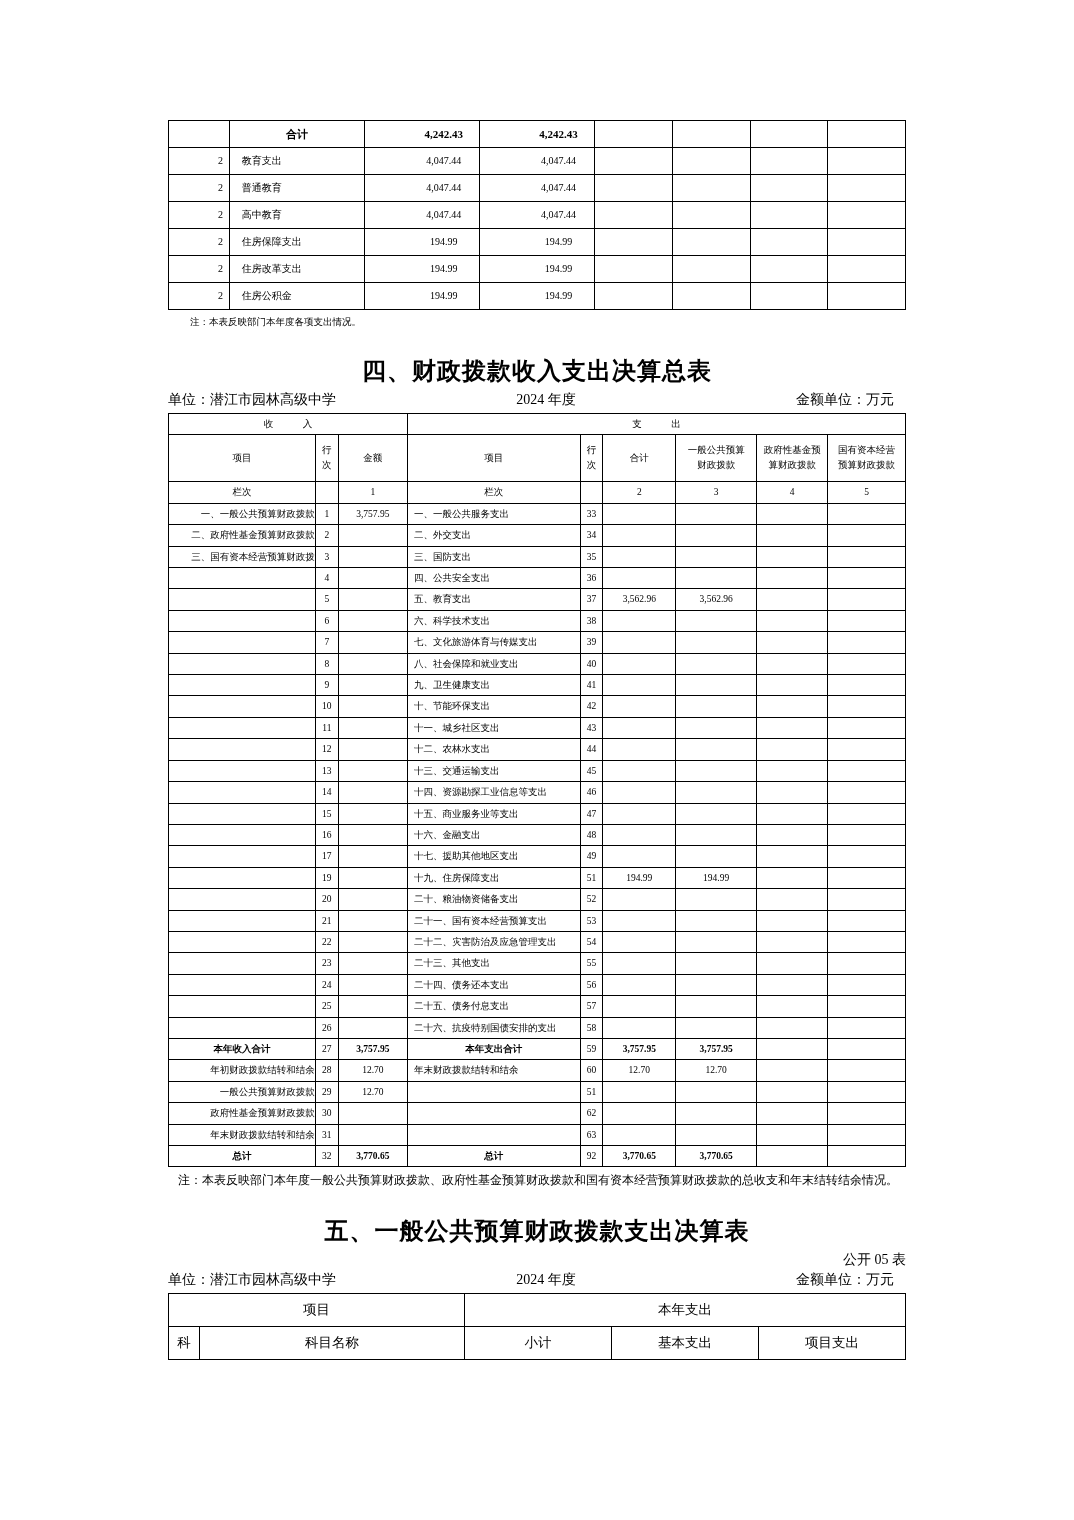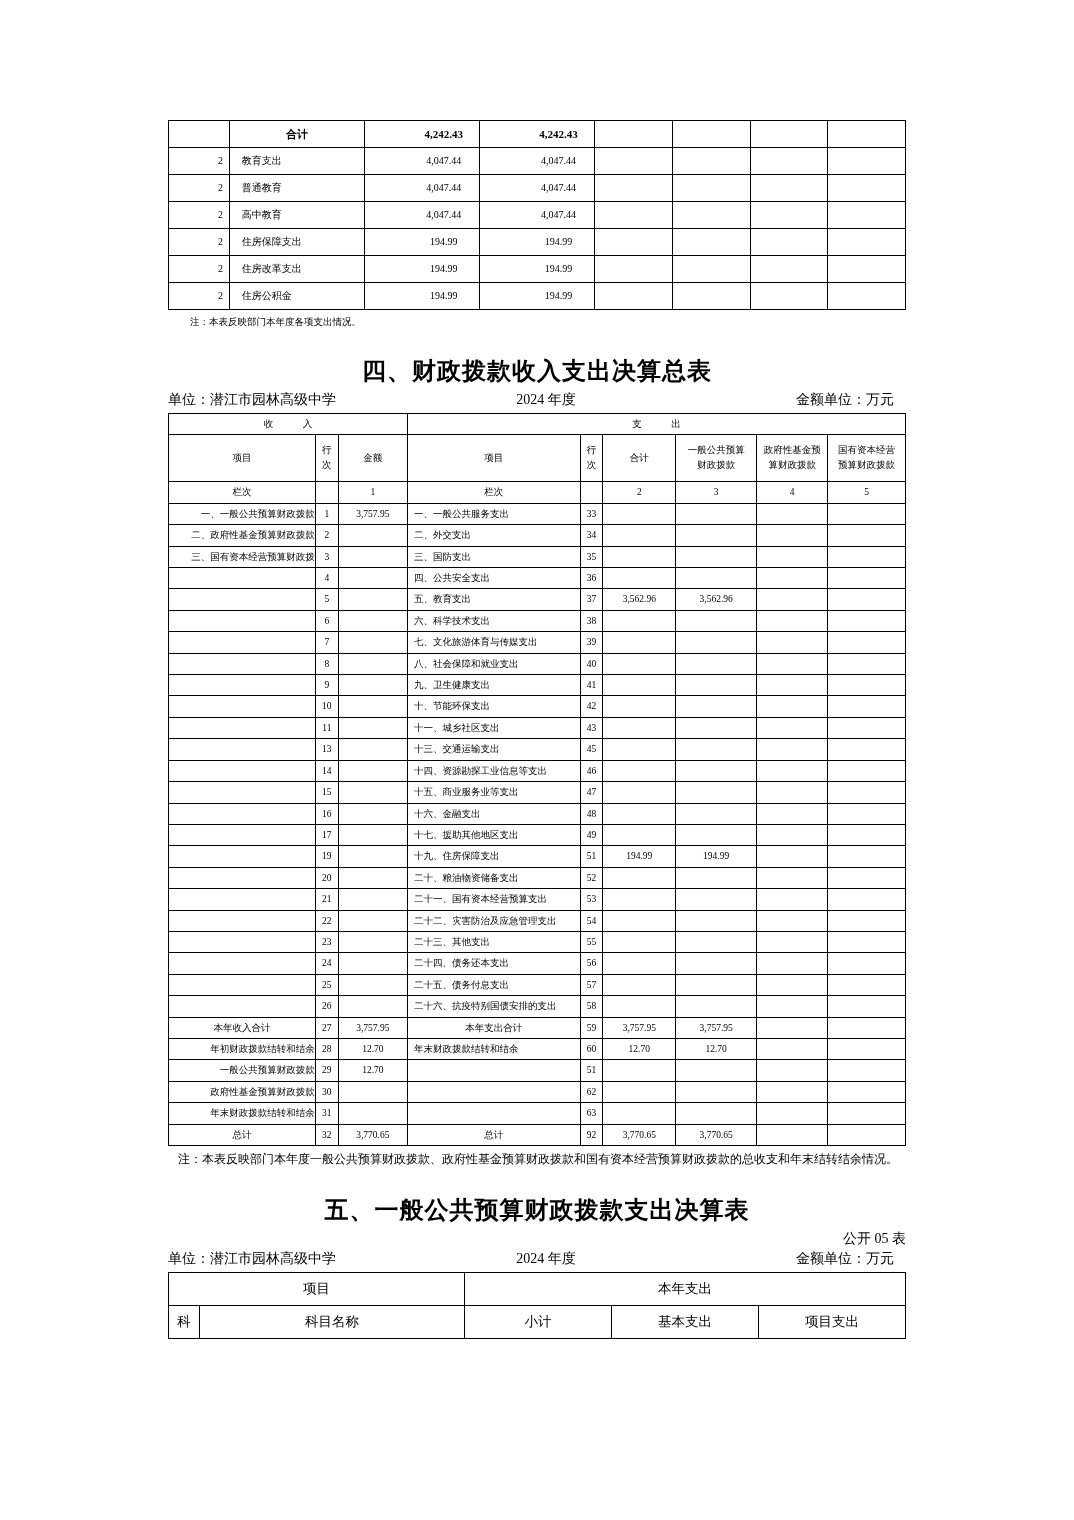--- a/index.html
+++ b/index.html
@@ -51,21 +51,21 @@
   .tbl-main .hdr-tall{height:46px;line-height:15px;}
   .tbl-main .w-item-l{width:160px;text-align:right;padding-left:6px;}
   .tbl-main .w-row{width:24px;}
   .tbl-main .w-amt{width:74px;}
   .tbl-main .w-item-r{width:190px;text-align:left;padding-left:6px;}
   .tbl-main .w-row2{width:24px;}
   .tbl-main .w-tot{width:78px;}
   .tbl-main .w-c3{width:88px;}
   .tbl-main .w-c4{width:80px;}
   .tbl-main .w-c5{width:88px;}
-  .tbl-main .bold{font-weight:normal;}
+  .tbl-main .bold{font-weight:bold;}
   .tbl-main .ctr{text-align:center;padding-left:0;}
   .spread{letter-spacing:10px;padding-left:10px;}
   .hdr2{line-height:13px;}
 
   .note2{font-size:12px;margin:5px 0 0 10px;}
 
   
   .tbl-05{font-size:13px;margin-top:4px;}
   .tbl-05 td{height:32px;line-height:32px;font-size:13.5px;}
   .tbl-05 .c-k{width:28px;}
@@ -307,20 +307,31 @@
           <td class="w-amt"></td>
           <td class="w-item-r">十一、城乡社区支出</td>
           <td class="w-row2">43</td>
           <td class="w-tot"></td>
           <td class="w-c3"></td>
           <td class="w-c4"></td>
           <td class="w-c5"></td>
         </tr>
         <tr>
           <td class="w-item-l"></td>
+          <td class="w-row">12</td>
+          <td class="w-amt"></td>
+          <td class="w-item-r">十二、农林水支出</td>
+          <td class="w-row2">44</td>
+          <td class="w-tot"></td>
+          <td class="w-c3"></td>
+          <td class="w-c4"></td>
+          <td class="w-c5"></td>
+        </tr>
+        <tr>
+          <td class="w-item-l"></td>
           <td class="w-row">13</td>
           <td class="w-amt"></td>
           <td class="w-item-r">十三、交通运输支出</td>
           <td class="w-row2">45</td>
           <td class="w-tot"></td>
           <td class="w-c3"></td>
           <td class="w-c4"></td>
           <td class="w-c5"></td>
         </tr>
         <tr>

